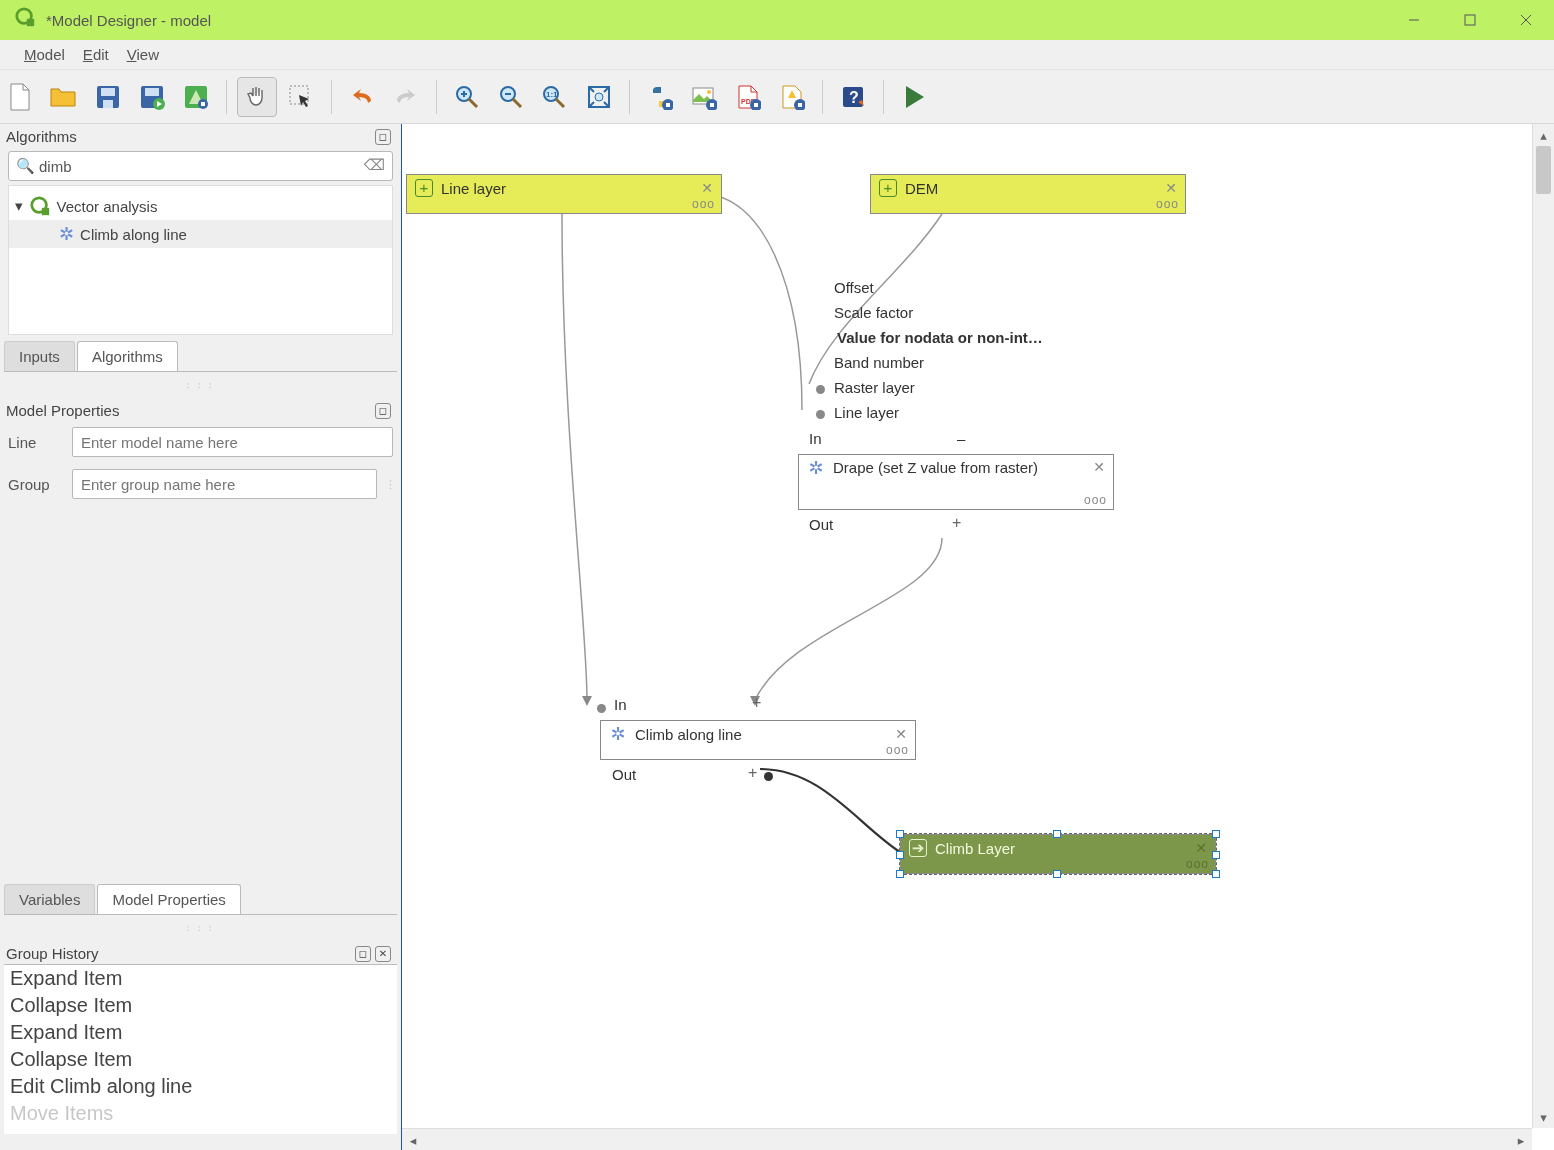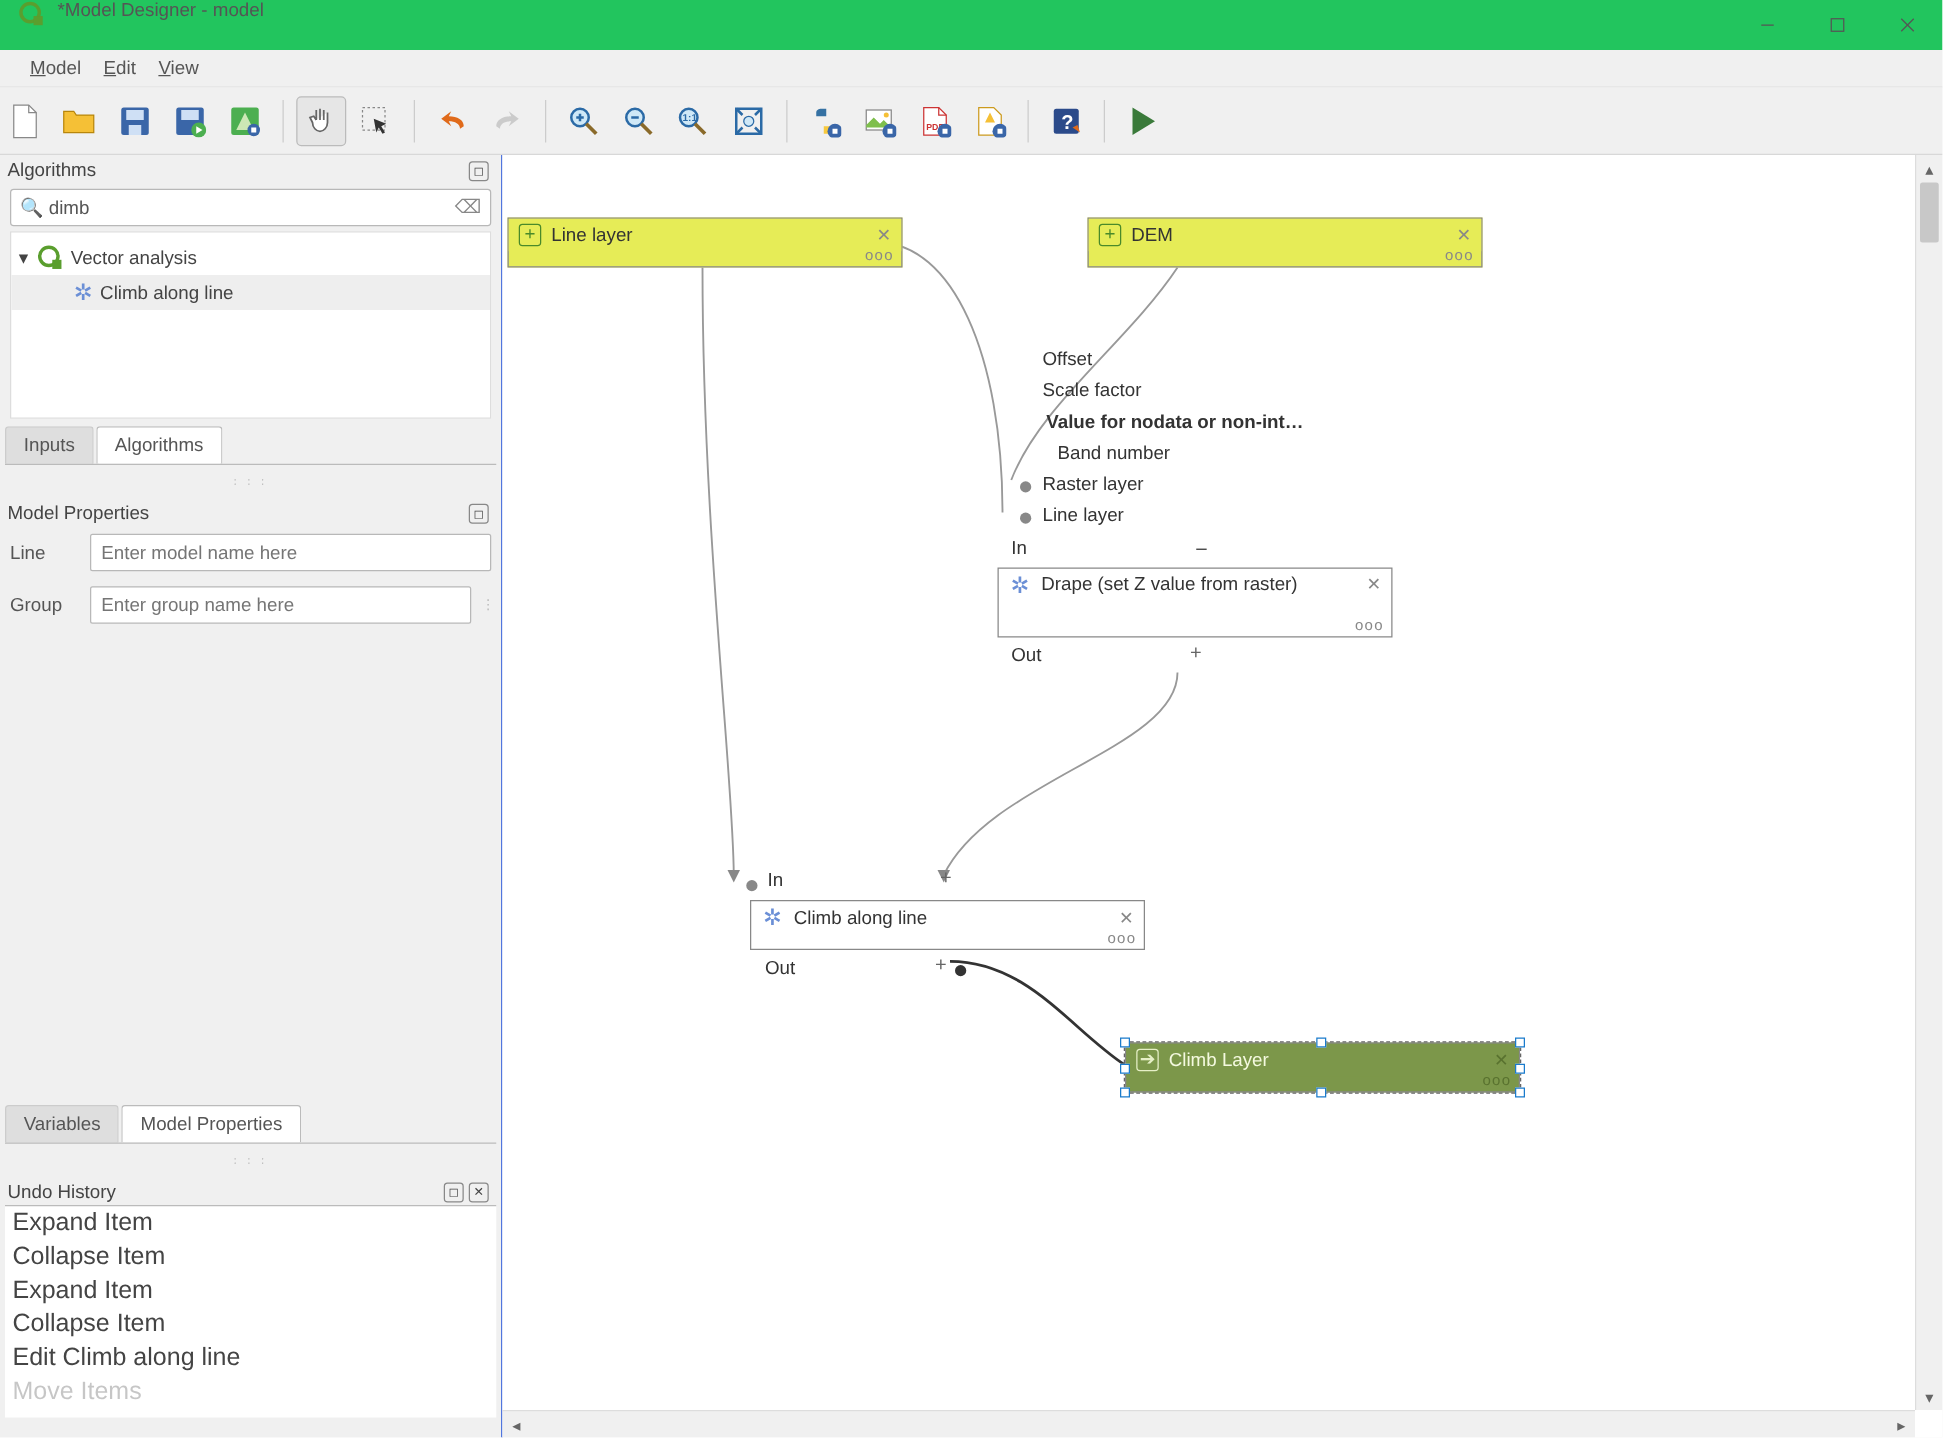--- a/index.html
+++ b/index.html
@@ -1,19 +1,19 @@
 <!DOCTYPE html>
 <html><head>
 <meta charset="utf-8">
 <style>
   * { box-sizing: border-box; }
   html,body { margin:0; padding:0; font-family: "Segoe UI", Tahoma, sans-serif; font-size:13px; color:#444; background:#fff; overflow:hidden; }
   .window { width:1554px; height:1150px; display:flex; flex-direction:column; background:#f0f0f0; }
   
-  .titlebar { height:40px; display:flex; align-items:flex-start; background:#22c55e; }
+  .titlebar { height:40px; display:flex; align-items:center; background:#bef264; }
   .titlebar .app-icon { margin:0 10px 0 14px; font-size:22px; }
   .titlebar .title { flex:1; font-size:15px; color:#555; }
   .titlebar .winbtns { display:flex; }
   .titlebar .winbtn { width:56px; height:40px; display:flex; align-items:center; justify-content:center; color:#555; }
   .titlebar .winbtn svg { stroke:#555; }
   
   .menubar { height:30px; display:flex; align-items:center; padding:0 24px; background:#f0f0f0; border-bottom:1px solid #e4e4e4; font-size:15px; color:#555; gap:18px; }
   .menubar .menu u { text-decoration:underline; }
   
   .toolbar { height:54px; display:flex; align-items:center; padding:0 0; background:#f0f0f0; gap:4px; border-bottom:1px solid #d8d8d8; }
@@ -310,21 +310,21 @@
       </div>
       <div style="flex:1"></div>
       <div class="tabs">
         <div class="tab inactive">Variables</div>
         <div class="tab">Model Properties</div>
       </div>
       <div class="tabstrip-bottom"></div>
       <div class="dots-handle">﹕﹕﹕</div>
 
       <div class="panel-title">
-        <span>Undo History</span>
+        <span>Group History</span>
         <span class="right-icons">
           <span class="dock-icon">◻</span>
           <span class="close-pnl">✕</span>
         </span>
       </div>
       <div class="undo-list" style="height:170px;flex:0 0 170px;">
         <div class="u-item">Expand Item</div>
         <div class="u-item">Collapse Item</div>
         <div class="u-item">Expand Item</div>
         <div class="u-item">Collapse Item</div>
@@ -365,21 +365,21 @@
             <span class="ic" style="color:#4a8a2a;border:1px solid #4a8a2a;border-radius:3px;width:18px;height:18px;line-height:16px;text-align:center;">+</span>
             <span class="lbl">DEM</span>
             <span class="x">✕</span>
             <span class="dots">ooo</span>
           </div>
         </div>
 
         <div class="port-text" style="left:432px; top:155px;">Offset</div>
         <div class="port-text" style="left:432px; top:180px;">Scale factor</div>
         <div class="port-text" style="left:435px; top:205px;font-weight:bold;">Value for nodata or non-int…</div>
-        <div class="port-text" style="left:432px; top:230px;margin-left:12px;">Band number</div>
+        <div class="port-text" style="left:432px; top:230px;">Band number</div>
         <div class="port-text" style="left:432px; top:255px;">Raster layer</div>
         <div class="port-dot" style="left:414px; top:261px;"></div>
         <div class="port-text" style="left:432px; top:280px;">Line layer</div>
         <div class="port-dot" style="left:414px; top:286px;"></div>
         <div class="port-text" style="left:407px; top:306px;">In</div>
         <div class="port-text" style="left:555px; top:306px;">–</div>
 
         <div class="node" style="left:396px; top:330px; height:56px;">
           <div class="hdr" style="align-items:flex-start;">
             <span class="ic" style="color:#6b8fd6;font-size:18px;">✲</span>

